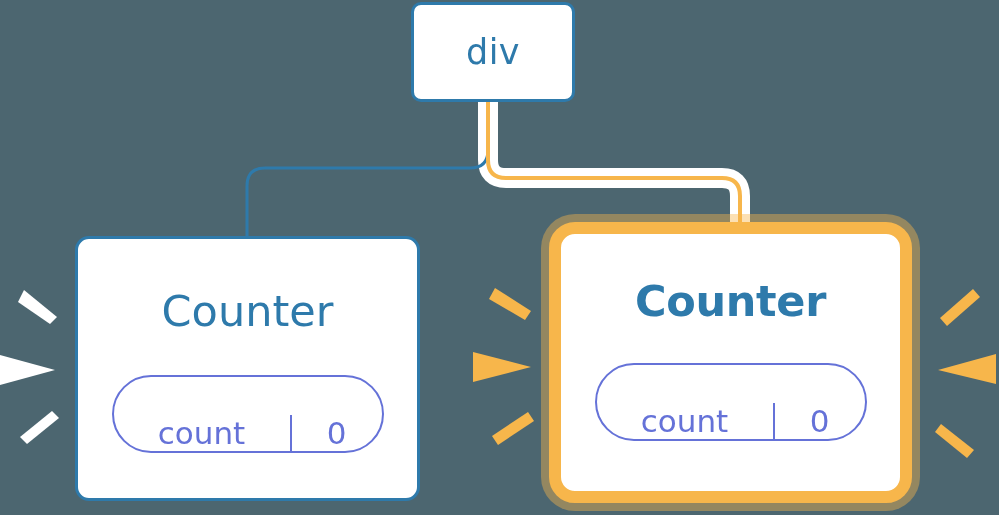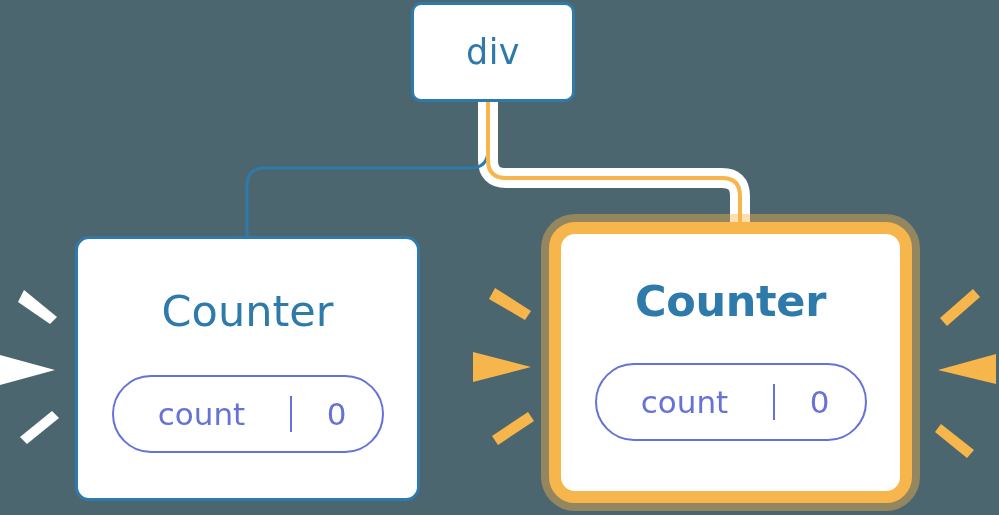--- a/index.html
+++ b/index.html
@@ -81,21 +81,21 @@
   }
   .node-counter-right .node-title {
     margin-top: 46px;
     font-weight: bold;
     letter-spacing: -0.3px;
   }
 
   
   .pill {
     display: flex;
-    align-items: center;
+    align-items: flex-end;
     border: 2px solid #6572D8;
     border-radius: 999px;
     height: 74px;
     overflow: hidden;
   }
   .node-counter-left .pill {
     margin-top: 42px;
     width: 268px;
   }
   .node-counter-right .pill {

